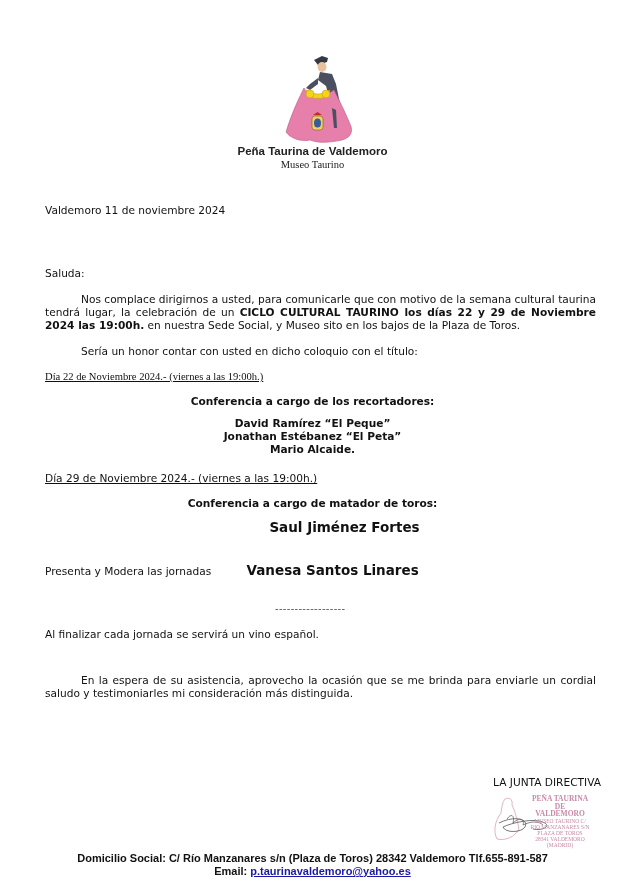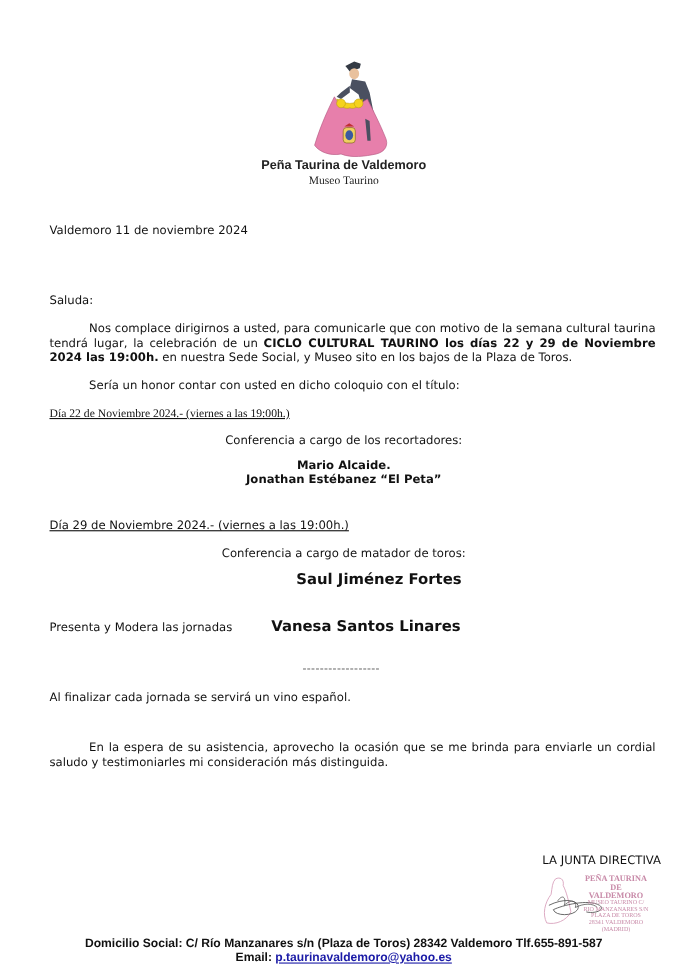--- a/index.html
+++ b/index.html
@@ -61,20 +61,21 @@
     }
     .para .indent { display: inline-block; width: 36px; }
     .center {
       position: absolute;
       left: 0;
       width: 625px;
       text-align: center;
       white-space: nowrap;
       font-size: 10.6px;
       line-height: 13px;
+      font-weight: bold;
     }
     .u { text-decoration: underline; }
     b { font-weight: bold; }
     .names {
       position: absolute;
       left: 0;
       width: 625px;
       top: 417px;
       text-align: center;
       font-weight: bold;
@@ -167,22 +168,23 @@
 
 <div class="line" style="top:267px;">Saluda:</div>
 
 <div class="para" style="top:293px;"><span class="indent"></span><span>Nos complace dirigirnos a usted, para comunicarle que con motivo de la semana cultural taurina tendrá lugar, la celebración de un </span><b>CICLO CULTURAL TAURINO los días 22 y 29 de Noviembre 2024 las 19:00h.</b><span> en nuestra Sede Social, y Museo sito en los bajos de la Plaza de Toros.</span></div>
 
 <div class="line" style="top:345px; left:81px;">Sería un honor contar con usted en dicho coloquio con el título:</div>
 
 <div class="line u" style="top:370px;font-family:Liberation Serif, serif;">Día 22 de Noviembre 2024.- (viernes a las 19:00h.)</div>
 <div class="center" style="top:395px;">Conferencia a cargo de los recortadores:</div>
 <div class="names">
+  <div>David Ramírez “El Peque”</div>
+  <div>Jonathan Estébanez “El Peta”</div>
   <div>Mario Alcaide.</div>
-  <div>Jonathan Estébanez “El Peta”</div>
 </div>
 
 <div class="line u" style="top:472px;">Día 29 de Noviembre 2024.- (viernes a las 19:00h.)</div>
 <div class="center" style="top:497px;">Conferencia a cargo de matador de toros:</div>
 <div class="center big-name" style="top:521px;">Saul Jiménez Fortes</div>
 
 <div class="line" style="top:564px;"><span>Presenta y Modera las jornadas </span><span class="big-name">Vanesa Santos Linares</span></div>
 
 <div class="dashes">------------------</div>
 

